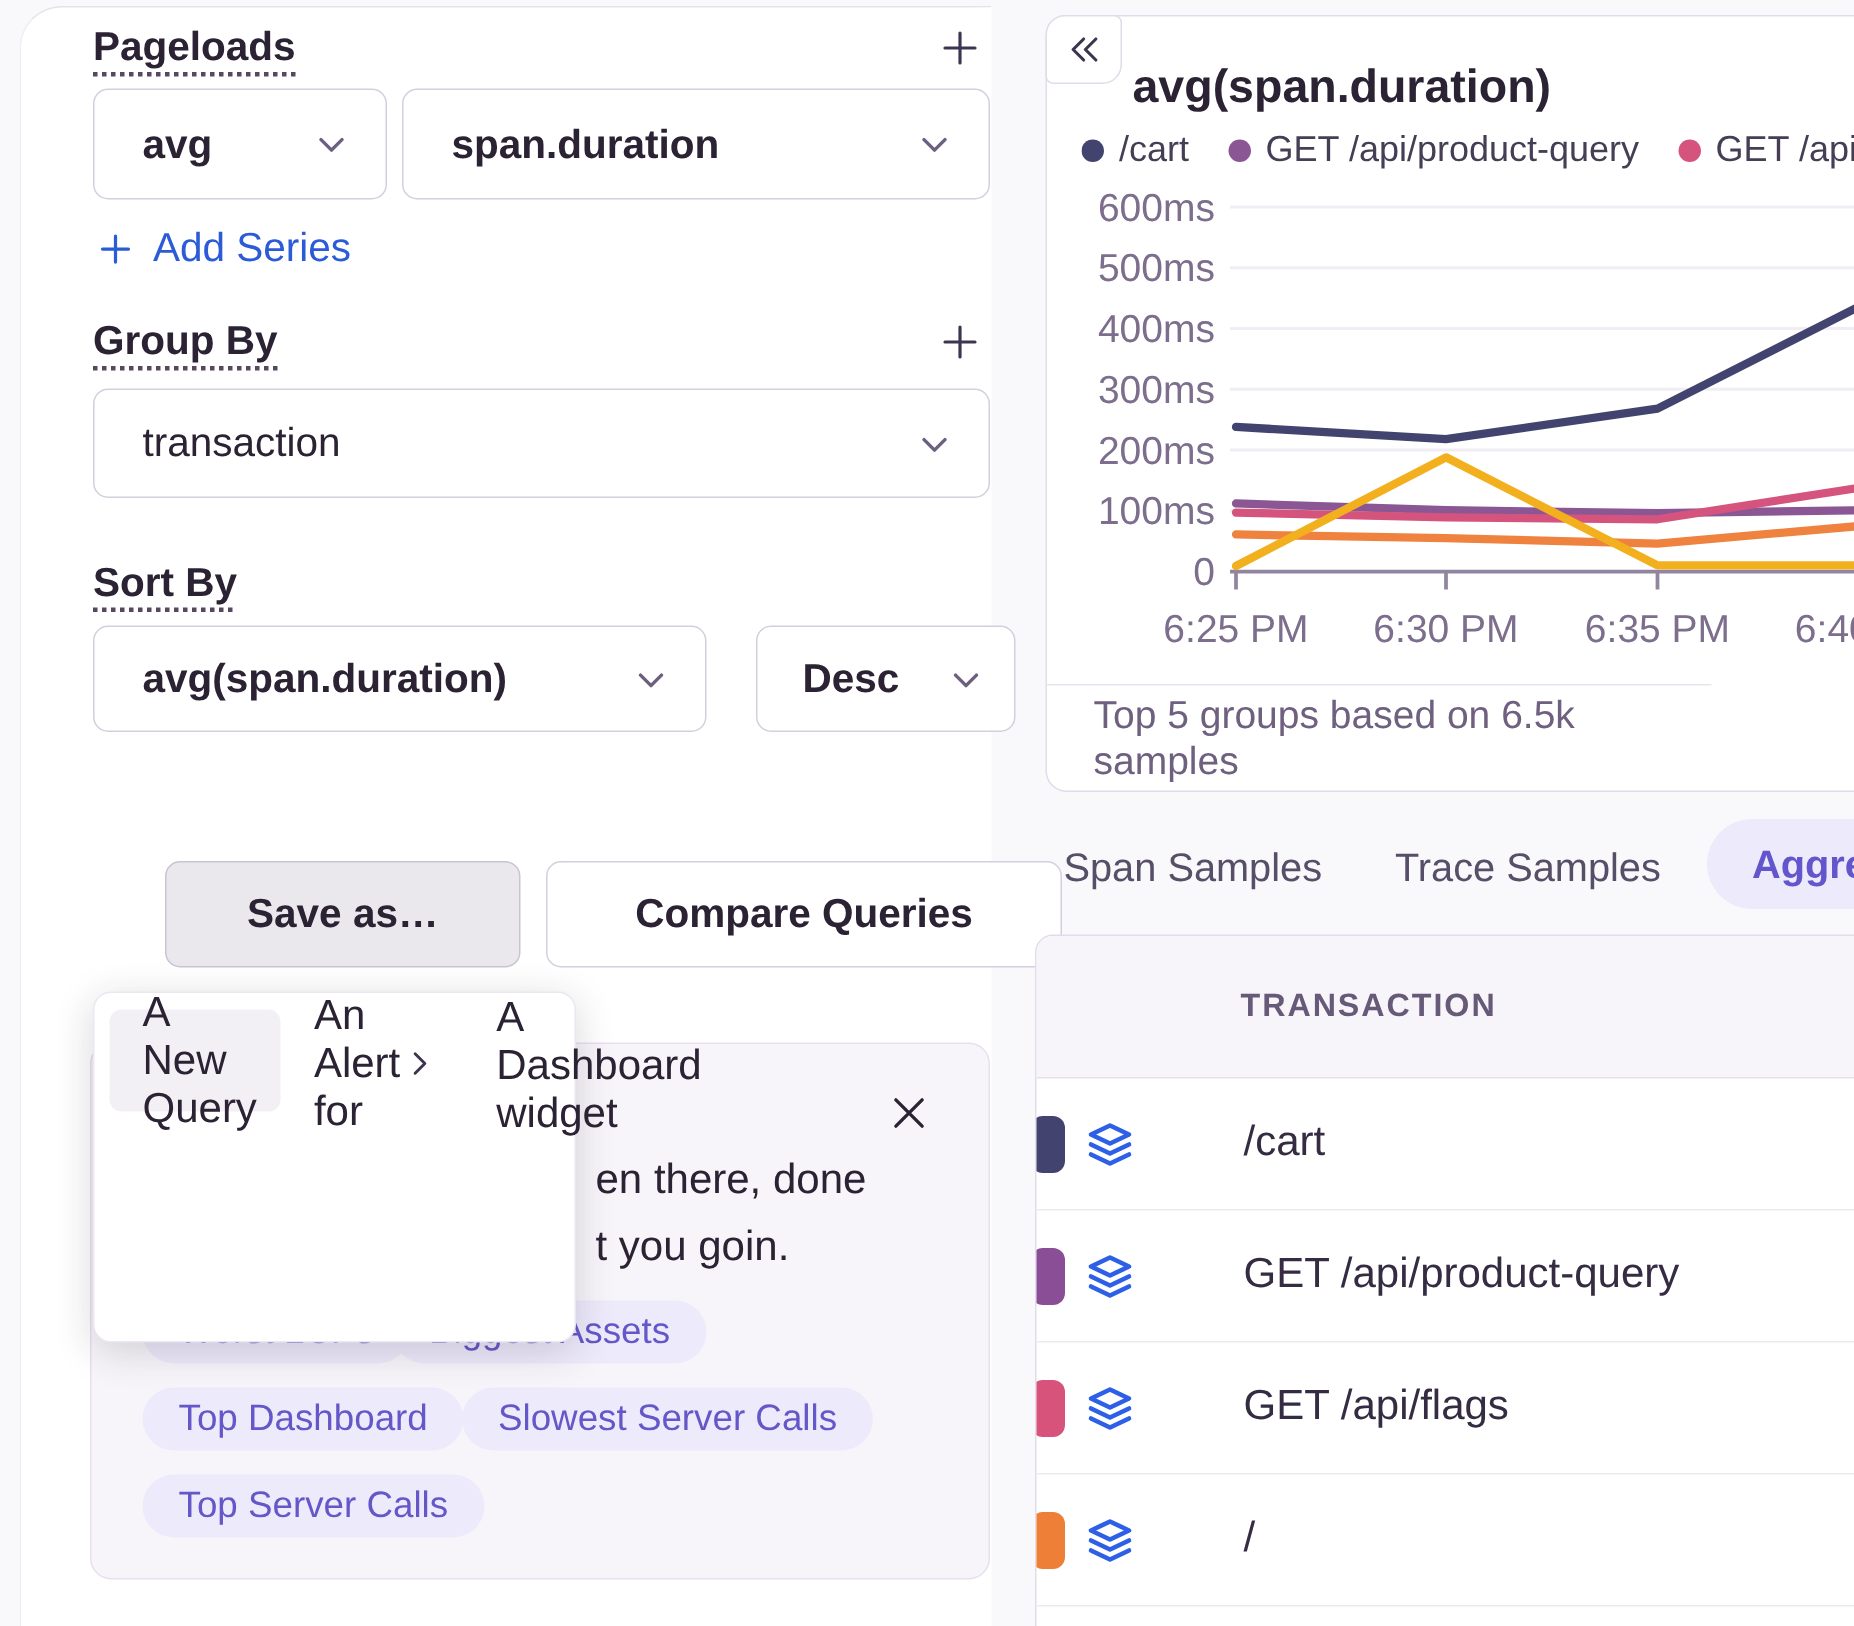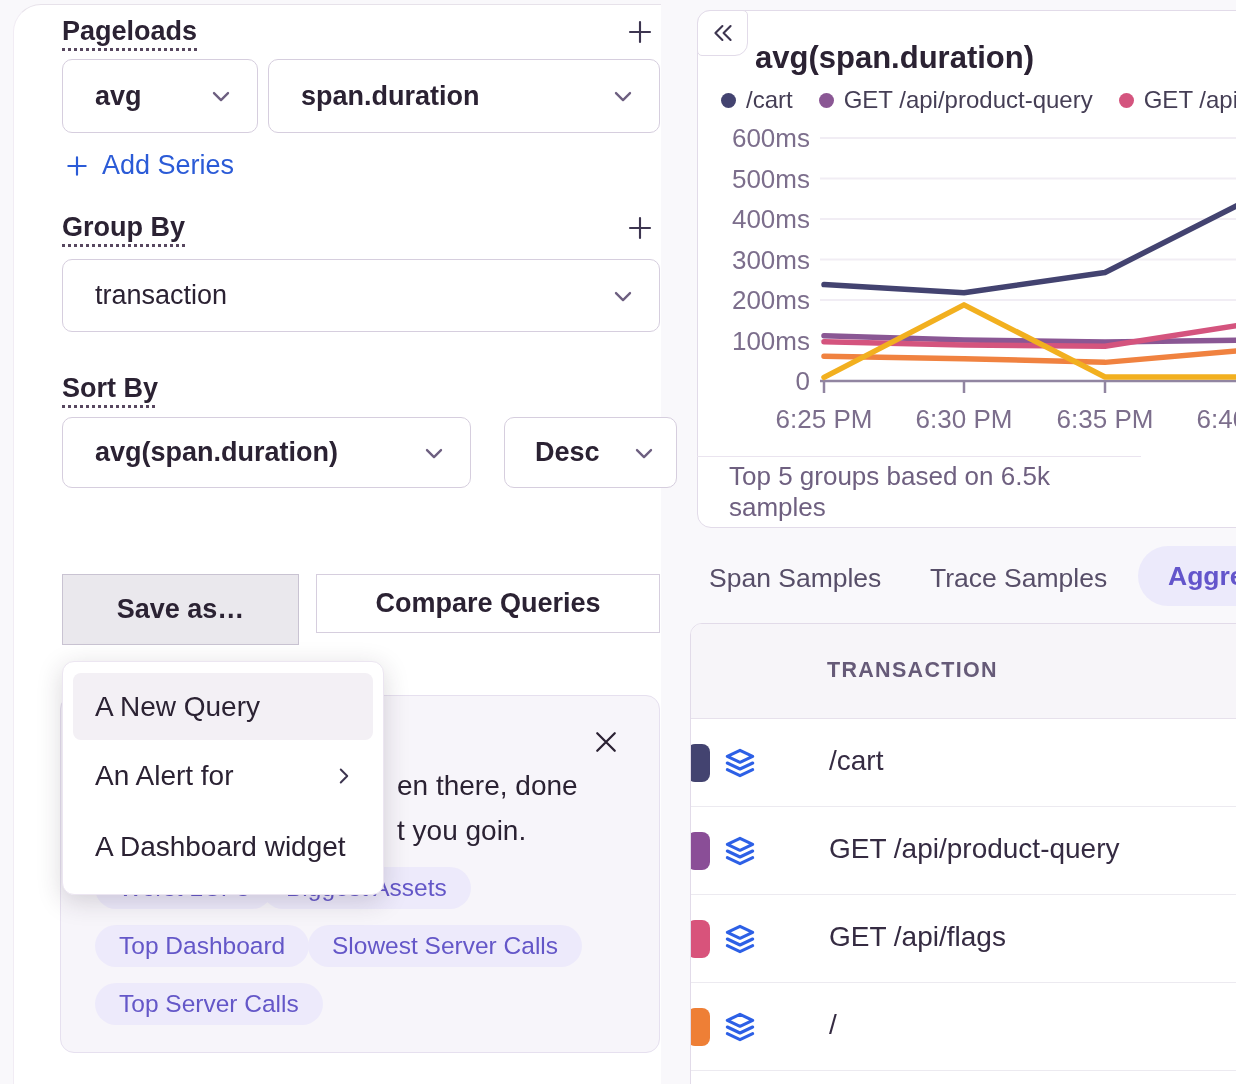--- a/index.html
+++ b/index.html
@@ -14,28 +14,28 @@
   .left-card{left:13px;top:4px;width:647px;height:1080px;background:#fff;
     border-top:1.5px solid #e7e2ea;border-left:1.5px solid #f1ecf4;border-radius:28px 0 0 0;}
   .heading{font-size:27px;font-weight:700;color:#2b2233;
     text-decoration:underline dotted 2.5px #57475f;text-underline-offset:8px;}
   .plus-btn{width:36px;height:36px;display:flex;align-items:center;justify-content:center;cursor:pointer;}
   .select{background:#fff;border:1.5px solid #d6cede;border-radius:10px;
     display:flex;align-items:center;justify-content:space-between;
     padding:0 22px 0 32px;box-sizing:border-box;font-size:27px;cursor:pointer;}
   .select.bold{font-weight:700;}
   .link-blue{color:#2b5bd7;font-size:27px;display:flex;align-items:center;gap:12px;cursor:pointer;}
-  .btn{border-radius:0;display:flex;align-items:center;justify-content:center;
-    font-size:27px;font-weight:700;box-sizing:border-box;cursor:pointer;}
+  .btn{border-radius:10px;display:flex;align-items:center;justify-content:center;
+    font-size:27px;font-weight:700;box-sizing:border-box;cursor:pointer;margin-left:48px;}
   .btn-gray{background:#eae8ed;border:1.5px solid #c9c3d2;}
   .btn-white{background:#fff;border:1.5px solid #d6cede;}
   
   .menu{left:62px;top:661px;width:322px;height:234px;background:#fff;z-index:10;
     border:1px solid #ece6f1;border-radius:12px;box-shadow:0 6px 26px rgba(43,34,51,.18);
-    box-sizing:border-box;padding:11px 10px;display:flex;flex-direction:column;}
+    box-sizing:border-box;padding:11px 10px;display:flex;flex-direction:row;}
   .menu-item{display:flex;align-items:center;justify-content:space-between;
     font-size:28px;color:#2b2233;padding:0 16px 0 22px;border-radius:8px;cursor:pointer;}
   .menu-item.hovered{background:#f3f0f5;}
   
   .promo{left:60px;top:695px;width:600px;height:358px;background:#f7f5fa;
     border:1.5px solid #e6e0ef;border-radius:14px;z-index:1;box-sizing:border-box;}
   .promo-line{font-size:28px;color:#2b2233;z-index:2;white-space:nowrap;}
   .pill{height:42px;border-radius:22px;background:#edeafb;color:#6457c8;
     display:inline-flex;align-items:center;padding:0 24px;font-size:24.5px;
     white-space:nowrap;z-index:2;cursor:pointer;}
@@ -143,21 +143,21 @@
   <span>
       <svg width="28" height="28" viewBox="0 0 24 24" fill="none">
         <path d="M6 9.5l6 6 6-6" stroke="#6d5f80" stroke-width="2" stroke-linecap="round" stroke-linejoin="round"></path>
       </svg>
     </span>
 </div>
 
 <div class="abs btn btn-gray" style="left:62px;top:574px;width:237px;height:71px;">
   <span>Save as…</span>
 </div>
-<div class="abs btn btn-white" style="left:316px;top:574px;width:344px;height:59px;">
+<div class="abs btn btn-white" style="left:316px;top:574px;width:344px;height:71px;">
   <span>Compare Queries</span>
 </div>
 
 <div class="abs promo"></div>
 <div class="abs" style="left:588px;top:724px;width:36px;height:36px;z-index:2;cursor:pointer;display:flex;align-items:center;justify-content:center;">
   <span>
       <svg width="30" height="30" viewBox="0 0 24 24" fill="none">
         <path d="M5 5l14 14M19 5L5 19" stroke="#2b2233" stroke-width="1.8" stroke-linecap="round"></path>
       </svg>
     </span>

